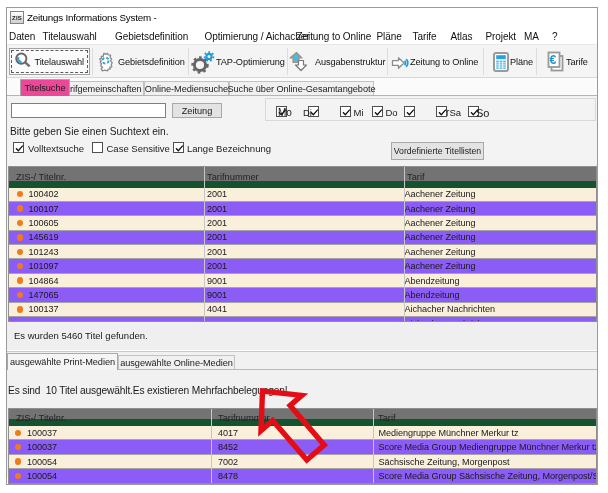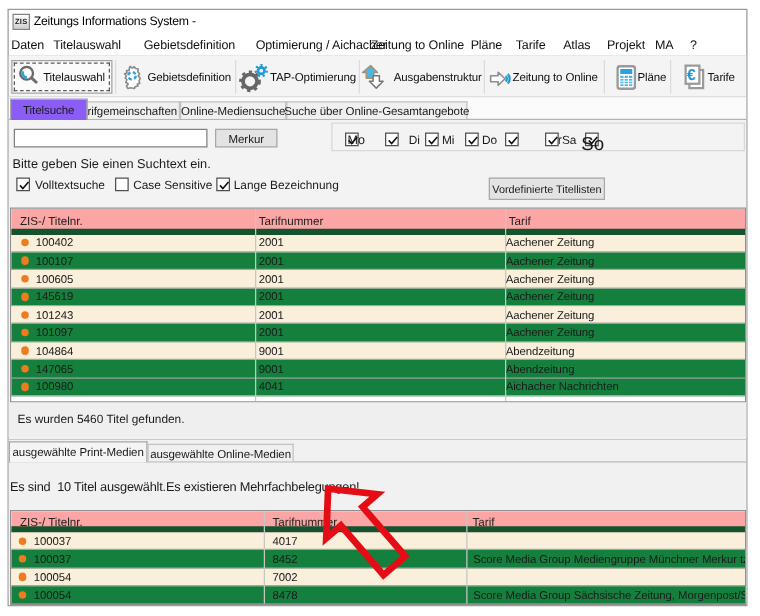--- a/index.html
+++ b/index.html
@@ -3,22 +3,22 @@
 *{margin:0;padding:0;box-sizing:border-box}
 html,body{width:608px;height:493px;background:#fff;overflow:hidden}
 body{font-family:"Liberation Sans",sans-serif;position:relative;color:#1a1a1a;
  -webkit-font-smoothing:antialiased}
 .a{position:absolute}
 .t{position:absolute;white-space:nowrap}
 .cb{position:absolute;width:11px;height:11px;background:#fff;border:1px solid #4f4f4f}
 .cb svg{position:absolute;left:0;top:0}
 .btn{position:absolute;background:#e3e3e3;border:1px solid #a8a8a8;display:flex;align-items:center;justify-content:center;white-space:nowrap}
 .tbl{position:absolute;background:#fff;border:1px solid #8f8f8f;overflow:hidden}
-.hrow{position:relative;background:#fca5a5;border-bottom:5px solid #14532d}
-.row{position:relative;border-bottom:1px solid #a5a5a5;background:#15803d}
+.hrow{position:relative;background:#737373;border-bottom:7px solid #14532d}
+.row{position:relative;border-bottom:1px solid #a5a5a5;background:#8b5cf6}
 .row.b{background:#f9efdb}
 .dot{position:absolute;width:6.4px;height:6.4px;border-radius:50%;background:#ee7c1e;top:3.6px}
 .ct{position:absolute;top:1.8px;font-size:9.1px;letter-spacing:-0.05px;white-space:nowrap}
 .hd{position:absolute;font-size:9.3px;color:#222;white-space:nowrap}
 .colline{position:absolute;top:0;bottom:0;width:1px;background:#c6c6c6}
 .tab{position:absolute;display:flex;align-items:center;justify-content:center;white-space:nowrap;font-size:9.2px;letter-spacing:-0.05px}
 </style></head><body>
 <div class="a" style="left:6px;top:7px;width:592px;height:478px;border:1px solid #9a9a9a;background:#fff"></div>
 <div class="a" style="left:10px;top:11px;width:14px;height:13px;border:1px solid #828282;background:linear-gradient(#ffffff,#cfcfcf);font-size:6px;font-weight:bold;color:#222;display:flex;align-items:center;justify-content:center;letter-spacing:.2px">ZIS</div>
 <div class="t" style="left:27px;top:12px;font-size:9.8px;letter-spacing:-0.2px;color:#000">Zeitungs Informations System -</div>
@@ -87,40 +87,40 @@
       <line x1="3" y1="15" x2="13" y2="15"></line>
 </g>
 </svg>
 <svg class="a" style="left:546px;top:51px" width="19" height="22" viewBox="0 0 19 22">
 <rect x="5.5" y="5" width="11" height="14.5" fill="#fff" stroke="#9a9a9a" stroke-width="1.8"></rect>
 <rect x="2.5" y="1.5" width="11" height="14.5" fill="#fff" stroke="#9a9a9a" stroke-width="1.8"></rect>
 <text x="3.6" y="13.2" font-size="12.5" font-weight="bold" fill="#2196d4" font-family="Liberation Sans">€</text>
 </svg>
 <div class="a" style="left:7px;top:78px;width:590px;height:18px;background:#fbfbfb"></div>
 <div class="a" style="left:7px;top:95px;width:590px;height:1px;background:#b4b4b4"></div>
-<div class="tab" style="left:8px;top:79px;width:62px;height:17px;background:#8b5cf6;border:1px solid #a8a8a8;border-bottom:none;z-index:3">Titelsuche</div>
+<div class="tab" style="left:20px;top:79px;width:50px;height:17px;background:#ec4899;border:1px solid #a8a8a8;border-bottom:none;z-index:3">Titelsuche</div>
 <div class="tab" style="left:58px;top:81px;width:86px;height:14px;background:#f0f0f0;border:1px solid #c2c2c2;border-bottom:none">Tarifgemeinschaften</div>
 <div class="tab" style="left:144px;top:81px;width:85px;height:14px;background:#f0f0f0;border:1px solid #c2c2c2;border-bottom:none">Online-Mediensuche</div>
 <div class="tab" style="left:229px;top:81px;width:145px;height:14px;background:#f0f0f0;border:1px solid #c2c2c2;border-bottom:none">Suche über Online-Gesamtangebote</div>
 <div class="a" style="left:7px;top:96px;width:590px;height:254px;background:#f3f3f3"></div>
 <div class="a" style="left:11px;top:103px;width:155px;height:15px;background:#fff;border:1px solid #7f7f7f"></div>
-<div class="btn" style="left:172px;top:103px;width:50px;height:15px;font-size:9.2px">Merkur</div>
+<div class="btn" style="left:172px;top:103px;width:50px;height:15px;font-size:9.2px">Zeitung</div>
 <div class="a" style="left:265px;top:98px;width:331px;height:23px;border:1px solid #d8d8d8"></div>
 <div class="cb" style="left:276px;top:106px">
     <svg width="11" height="11" viewBox="0 0 11 11">
       <path d="M2 5.3 L4.3 7.8 L8.8 2.6" fill="none" stroke="#111" stroke-width="1.3"></path>
     </svg>
   </div>
 <div class="t" style="left:278px;top:106.5px;font-size:10px">Mo</div>
 <div class="cb" style="left:308px;top:106px">
     <svg width="11" height="11" viewBox="0 0 11 11">
       <path d="M2 5.3 L4.3 7.8 L8.8 2.6" fill="none" stroke="#111" stroke-width="1.3"></path>
     </svg>
   </div>
-<div class="t" style="left:327px;top:106.5px;font-size:9.5px">Di</div>
+<div class="t" style="left:303px;top:106.5px;font-size:9.5px">Di</div>
 <div class="cb" style="left:340px;top:106px">
     <svg width="11" height="11" viewBox="0 0 11 11">
       <path d="M2 5.3 L4.3 7.8 L8.8 2.6" fill="none" stroke="#111" stroke-width="1.3"></path>
     </svg>
   </div>
 <div class="t" style="left:353.5px;top:106.5px;font-size:9.5px">Mi</div>
 <div class="cb" style="left:372px;top:106px">
     <svg width="11" height="11" viewBox="0 0 11 11">
       <path d="M2 5.3 L4.3 7.8 L8.8 2.6" fill="none" stroke="#111" stroke-width="1.3"></path>
     </svg>
@@ -136,21 +136,21 @@
     <svg width="11" height="11" viewBox="0 0 11 11">
       <path d="M2 5.3 L4.3 7.8 L8.8 2.6" fill="none" stroke="#111" stroke-width="1.3"></path>
     </svg>
   </div>
 <div class="t" style="left:449.5px;top:106.5px;font-size:9.5px">Sa</div>
 <div class="cb" style="left:468px;top:106px">
     <svg width="11" height="11" viewBox="0 0 11 11">
       <path d="M2 5.3 L4.3 7.8 L8.8 2.6" fill="none" stroke="#111" stroke-width="1.3"></path>
     </svg>
   </div>
-<div class="t" style="left:465px;top:106.5px;font-size:15px">So</div>
+<div class="t" style="left:476px;top:106.5px;font-size:11px">So</div>
 <div class="t" style="left:10px;top:126px;font-size:10.2px">Bitte geben Sie einen Suchtext ein.</div>
 <div class="cb" style="left:13px;top:142px">
     <svg width="11" height="11" viewBox="0 0 11 11">
       <path d="M2 5.3 L4.3 7.8 L8.8 2.6" fill="none" stroke="#111" stroke-width="1.3"></path>
     </svg>
   </div>
 <div class="t" style="left:28px;top:142.5px;font-size:9.5px">Volltextsuche</div>
 <div class="cb" style="left:92px;top:142px"></div>
 <div class="t" style="left:106.5px;top:142.5px;font-size:9.5px">Case Sensitive</div>
 <div class="cb" style="left:172.5px;top:142px">
@@ -206,20 +206,26 @@
       <span class="dot" style="left:7.5px"></span>
       <span class="ct" style="left:19.5px">104864</span>
       <span class="ct" style="left:198px">9001</span>
       <span class="ct" style="left:395.5px">Abendzeitung</span>
     </div>
 <div class="row" style="height:14.4px">
       <span class="dot" style="left:7.5px"></span>
       <span class="ct" style="left:19.5px">147065</span>
       <span class="ct" style="left:198px">9001</span>
       <span class="ct" style="left:395.5px">Abendzeitung</span>
+    </div>
+<div class="row b" style="height:14.4px">
+      <span class="dot" style="left:7.5px"></span>
+      <span class="ct" style="left:19.5px">100137</span>
+      <span class="ct" style="left:198px">4041</span>
+      <span class="ct" style="left:395.5px">Aichacher Nachrichten</span>
     </div>
 <div class="row" style="height:14.4px">
       <span class="dot" style="left:7.5px"></span>
       <span class="ct" style="left:19.5px">100980</span>
       <span class="ct" style="left:198px">4041</span>
       <span class="ct" style="left:395.5px">Aichacher Nachrichten</span>
     </div>
 <div class="colline" style="left:194.5px"></div>
     <div class="colline" style="left:395px"></div>
 </div>
@@ -233,31 +239,33 @@
 <div class="tbl" style="left:8px;top:408px;width:589px;height:76px">
 <div class="hrow" style="height:17px">
       <span class="hd" style="left:7px;top:3.5px">ZIS-/ Titelnr.</span>
       <span class="hd" style="left:209px;top:3.5px">Tarifnummer</span>
       <span class="hd" style="left:369px;top:3.5px">Tarif</span>
     </div>
 <div class="row b" style="height:14.4px">
       <span class="dot" style="left:6px"></span>
       <span class="ct" style="left:18px">100037</span>
       <span class="ct" style="left:209px">4017</span>
+      <span class="ct" style="left:369.5px">Mediengruppe Münchner Merkur tz</span>
     </div>
 <div class="row" style="height:14.4px">
       <span class="dot" style="left:6px"></span>
       <span class="ct" style="left:18px">100037</span>
       <span class="ct" style="left:209px">8452</span>
       <span class="ct" style="left:369.5px">Score Media Group Mediengruppe Münchner Merkur tz</span>
     </div>
 <div class="row b" style="height:14.4px">
       <span class="dot" style="left:6px"></span>
       <span class="ct" style="left:18px">100054</span>
       <span class="ct" style="left:209px">7002</span>
+      <span class="ct" style="left:369.5px">Sächsische Zeitung, Morgenpost</span>
     </div>
 <div class="row" style="height:14.4px">
       <span class="dot" style="left:6px"></span>
       <span class="ct" style="left:18px">100054</span>
       <span class="ct" style="left:209px">8478</span>
       <span class="ct" style="left:369.5px">Score Media Group Sächsische Zeitung, Morgenpost/Sachsen...</span>
     </div>
 <div class="colline" style="left:202px"></div>
     <div class="colline" style="left:363.5px"></div>
 </div>

